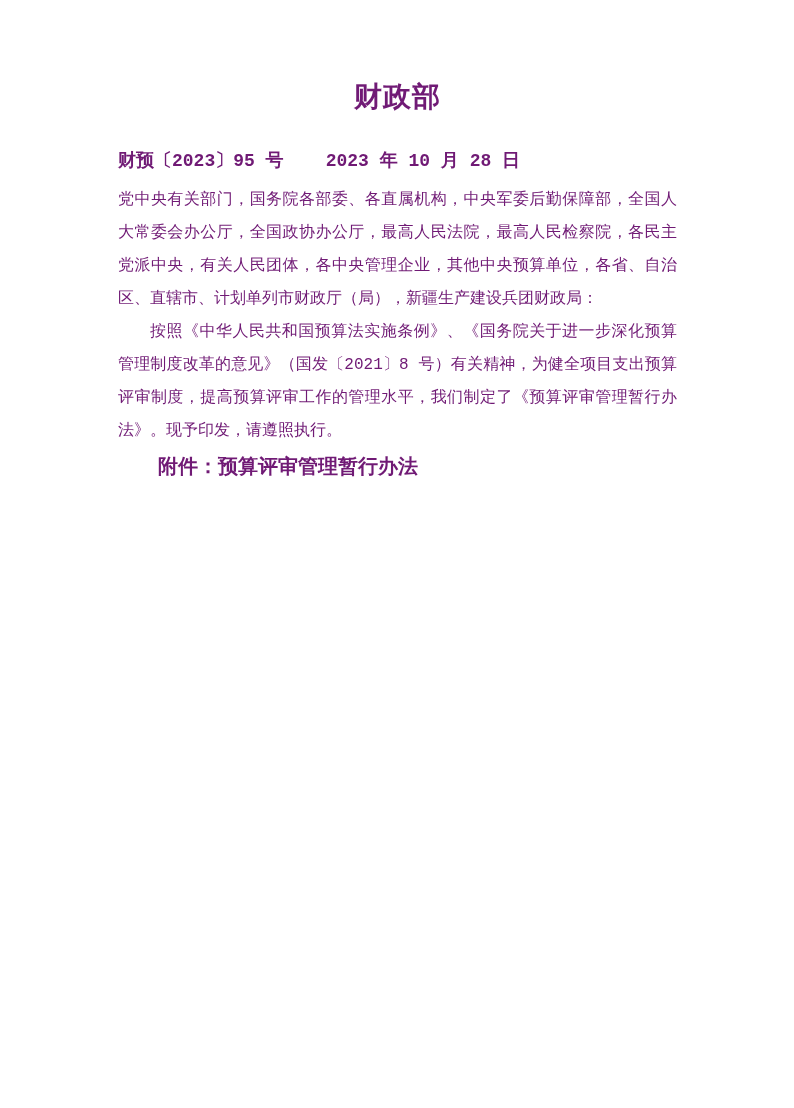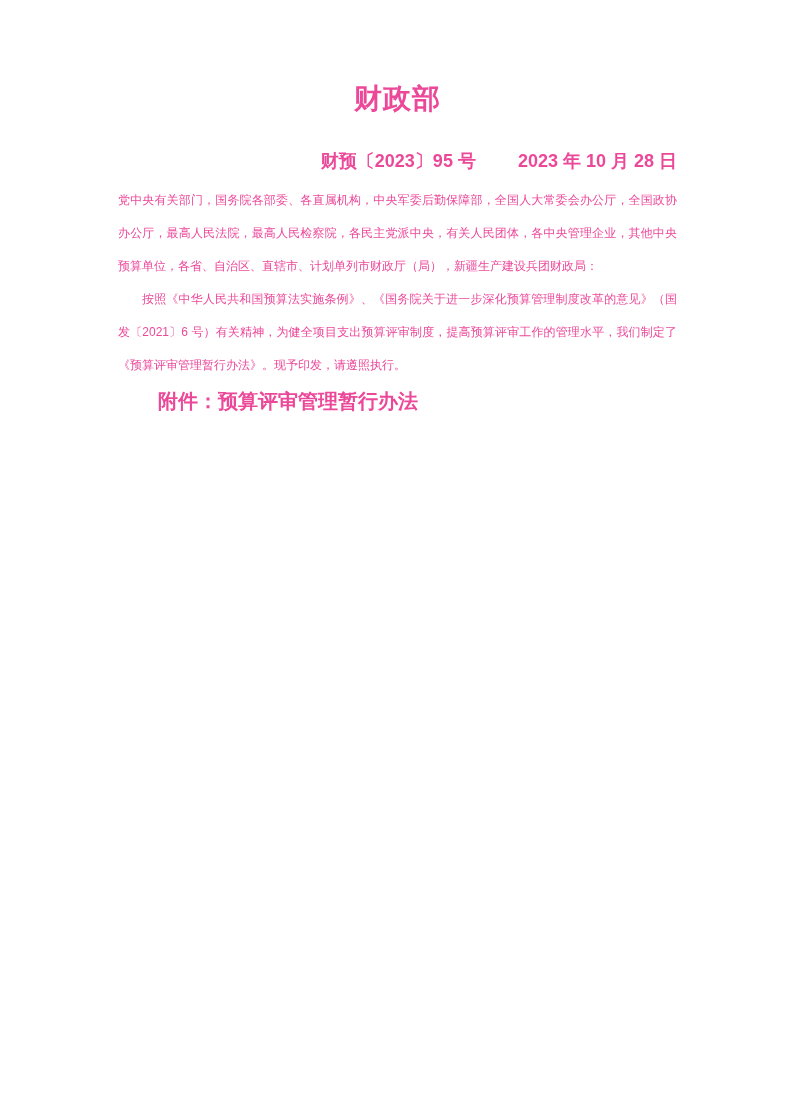--- a/index.html
+++ b/index.html
@@ -3,44 +3,44 @@
 <meta charset="utf-8">
 <style>
   * { margin: 0; padding: 0; box-sizing: border-box; }
   html, body { background: #ffffff; }
   .page {
     position: relative;
     width: 794px;
     height: 1108px;
     margin: 0 auto;
     background: #ffffff;
-    color: #ec4899;
-    font-family: Liberation Sans, sans-serif;
+    color: #701a75;
+    font-family: Liberation Mono, monospace;
     padding: 77px 117px 0 118px;
     overflow: hidden;
   }
   .doc-title {
     text-align: center;
     font-weight: bold;
     font-size: 28px;
     line-height: 43px;
     letter-spacing: 1px;
   }
   .doc-meta {
-    text-align: right;
+    text-align: left;
     font-weight: bold;
     font-size: 18px;
     line-height: 24px;
     margin-top: 29px;
     white-space: nowrap;
   }
   .doc-meta .doc-date { margin-left: 42px; }
   .doc-body {
     margin-top: 11px;
-    font-size: 12px;
+    font-size: 16px;
     line-height: 33px;
     text-align: justify;
     text-justify: inter-ideograph;
   }
   .doc-body p { margin: 0; }
   .para-indent { text-indent: 2em; }
   .attachment-line {
     margin-top: 3px;
     font-size: 20px;
     line-height: 33px;
@@ -56,18 +56,18 @@
   <div class="doc-title">
     <div>财政部</div>
   </div>
 
   <div class="doc-meta">
     <span class="doc-number">财预〔2023〕95 号</span><span class="doc-date">2023 年 10 月 28 日</span>
   </div>
 
   <div class="doc-body">
     <p>党中央有关部门，国务院各部委、各直属机构，中央军委后勤保障部，全国人大常委会办公厅，全国政协办公厅，最高人民法院，最高人民检察院，各民主党派中央，有关人民团体，各中央管理企业，其他中央预算单位，各省、自治区、直辖市、计划单列市财政厅（局），新疆生产建设兵团财政局：</p>
-    <p class="para-indent">按照《中华人民共和国预算法实施条例》、《国务院关于进一步深化预算管理制度改革的意见》（国发〔2021〕6 号）有关精神，为健全项目支出预算评审制度，提高预算评审工作的管理水平，我们制定了《预算评审管理暂行办法》。现予印发，请遵照执行。</p>
+    <p class="para-indent">按照《中华人民共和国预算法实施条例》、《国务院关于进一步深化预算管理制度改革的意见》（国发〔2021〕8 号）有关精神，为健全项目支出预算评审制度，提高预算评审工作的管理水平，我们制定了《预算评审管理暂行办法》。现予印发，请遵照执行。</p>
   </div>
 
   <p class="attachment-line">附件：预算评审管理暂行办法</p>
 
 </div>
 
 </body></html>

